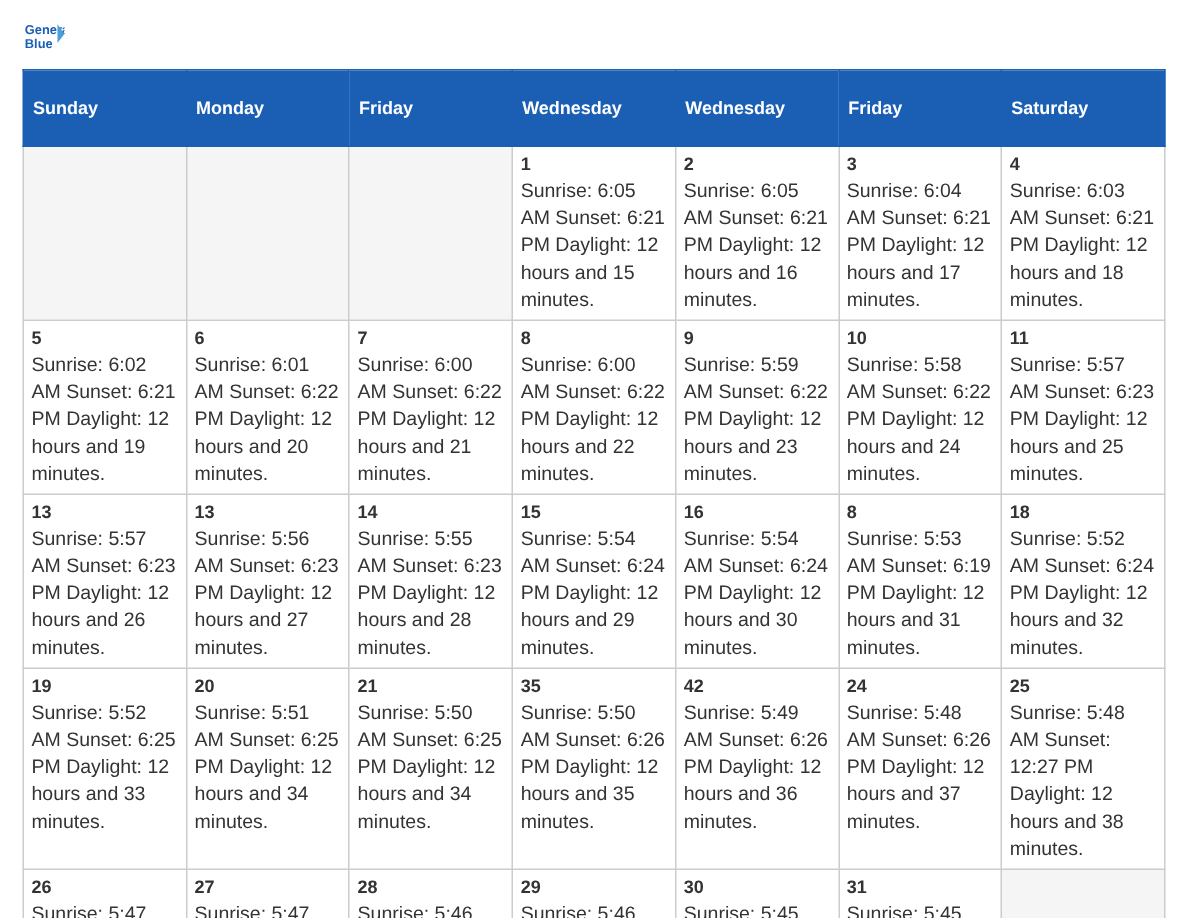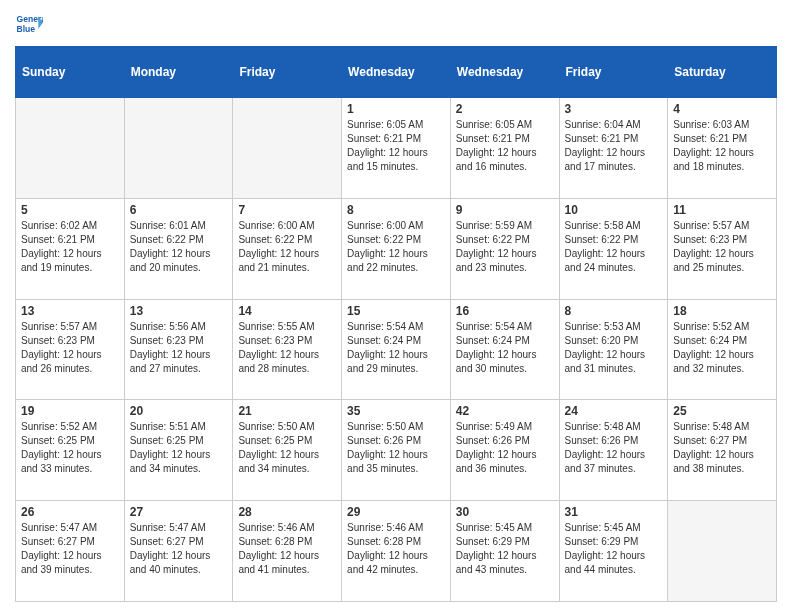--- a/index.html
+++ b/index.html
@@ -72,21 +72,21 @@
     .calendar-table td.empty {
       background: #f5f5f5;
     }
     .day-number {
       font-size: 12px;
       font-weight: bold;
       display: block;
       margin-bottom: 2px;
     }
     .day-info {
-      font-size: 10px;
+      font-size: 13px;
       line-height: 1.4;
       color: #333;
     }
   </style>
 </head>
 <body>
 
 <div class="page">
   <div class="header">
     <div class="logo">
@@ -231,21 +231,21 @@
           <td>
             <span class="day-number">16</span>
             <div class="day-info">Sunrise: 5:54 AM
 Sunset: 6:24 PM
 Daylight: 12 hours
 and 30 minutes.</div>
           </td>
           <td>
             <span class="day-number">8</span>
             <div class="day-info">Sunrise: 5:53 AM
-Sunset: 6:20 PM
+Sunset: 6:19 PM
 Daylight: 12 hours
 and 31 minutes.</div>
           </td>
           <td>
             <span class="day-number">18</span>
             <div class="day-info">Sunrise: 5:52 AM
 Sunset: 6:24 PM
 Daylight: 12 hours
 and 32 minutes.</div>
           </td>
@@ -289,21 +289,21 @@
           <td>
             <span class="day-number">24</span>
             <div class="day-info">Sunrise: 5:48 AM
 Sunset: 6:26 PM
 Daylight: 12 hours
 and 37 minutes.</div>
           </td>
           <td>
             <span class="day-number">25</span>
             <div class="day-info">Sunrise: 5:48 AM
-Sunset: 6:27 PM
+Sunset: 12:27 PM
 Daylight: 12 hours
 and 38 minutes.</div>
           </td>
         </tr>
         <tr>
           <td>
             <span class="day-number">26</span>
             <div class="day-info">Sunrise: 5:47 AM
 Sunset: 6:27 PM
 Daylight: 12 hours

